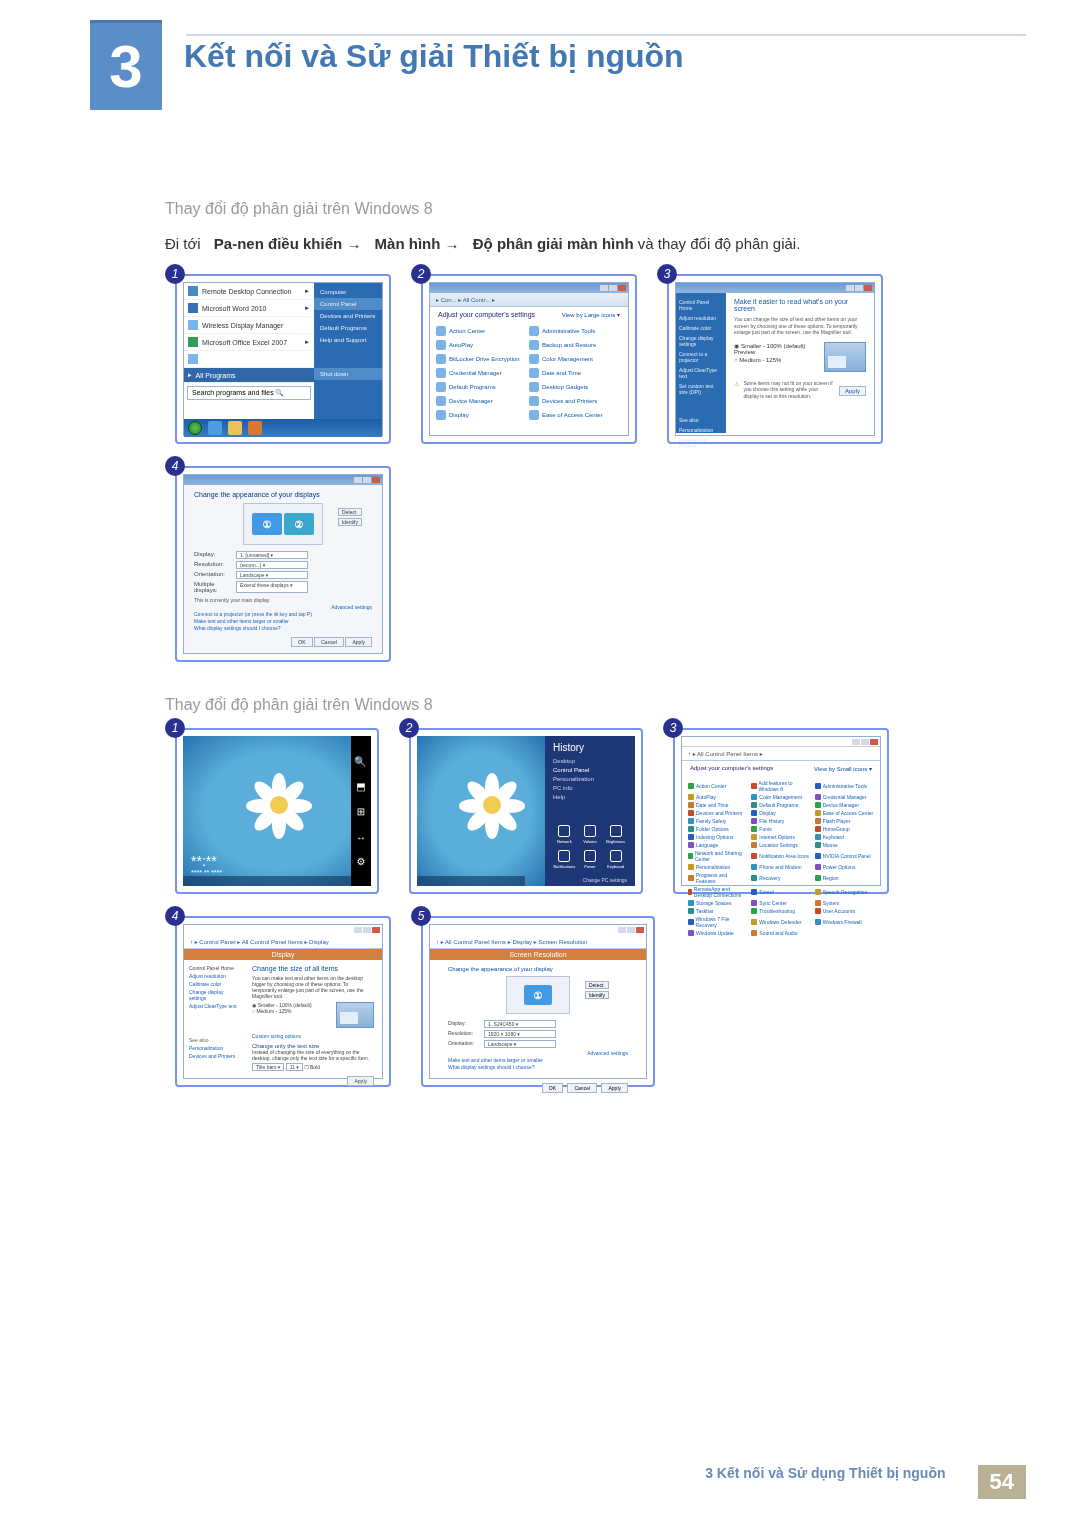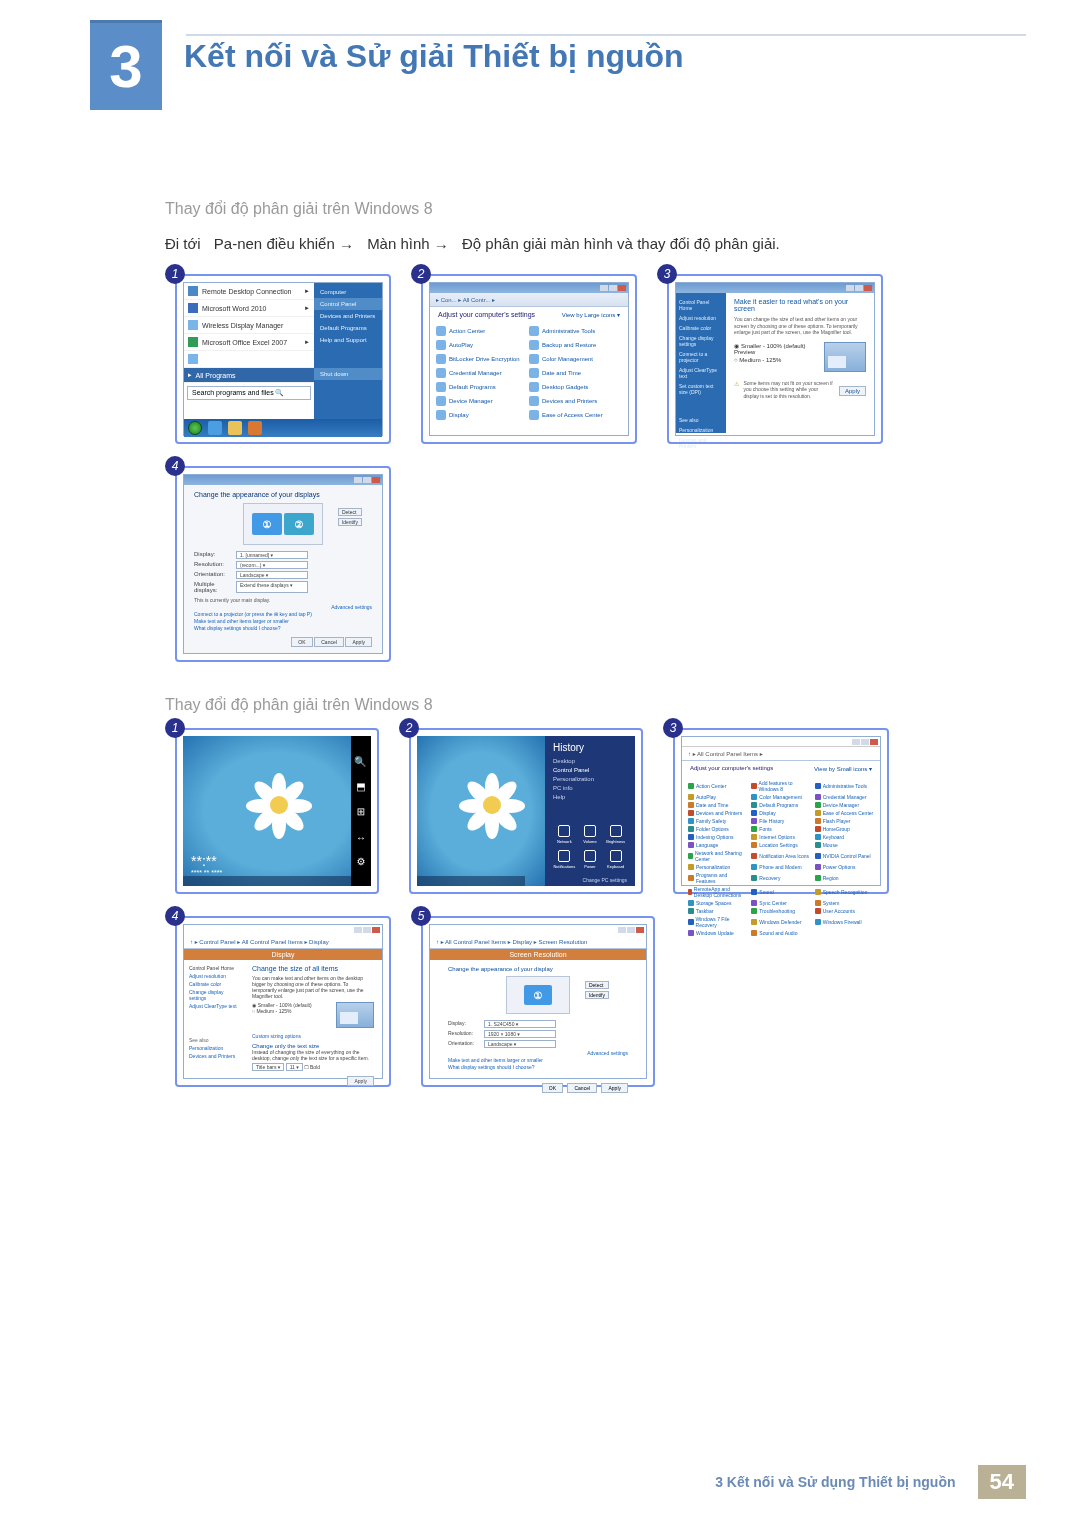--- a/index.html
+++ b/index.html
@@ -51,21 +51,21 @@
   color: #9a9a9a;
   font-size: 16px;
   margin-bottom: 14px;
 }
 .instruction {
   color: #333;
   font-size: 15px;
   margin-bottom: 18px;
   line-height: 1.6;
 }
-.instruction b { font-weight: normal; padding-left: 9px; }
+.instruction b { font-weight: bold; padding-left: 9px; }
 .arrow { font-family: "Segoe UI Symbol", sans-serif; }
 .shots-row {
   display: flex;
   gap: 30px;
   margin-bottom: 22px;
   margin-left: 10px;
 }
 .shot-wrap { position: relative; }
 .num-badge {
   position: absolute;
@@ -248,21 +248,21 @@
 .s8-5 { width: 218px; height: 155px; background: #fff; }
 .w8-hd5 { background: #d27e3c; color: #fff; font-size: 7px; text-align: center; padding: 2px; }
 .p8-5 { padding: 6px 18px; }
 .p8-5 .p4-prev { width: 64px; height: 38px; }
 .p8-5 .p4-mon { width: 28px; height: 20px; }
 .p8-5 .p4-row { font-size: 5px; }
 .p8-5 .p4-lbl { width: 36px; }
 
 .page-footer {
   position: absolute; bottom: 28px; right: 54px;
-  display: flex; align-items: center; gap: 22px;
+  display: flex; gap: 32px;
 }
 .footer-chap { color: #6a8bb6; font-size: 14px; font-weight: bold; }
 .page-num { background: #b9b096; color: #fff; font-size: 22px;
   padding: 4px 12px; font-weight: bold; }
 </style>
 </head>
 <body>
 
 <div class="header">
   <div class="header-divider"></div>

